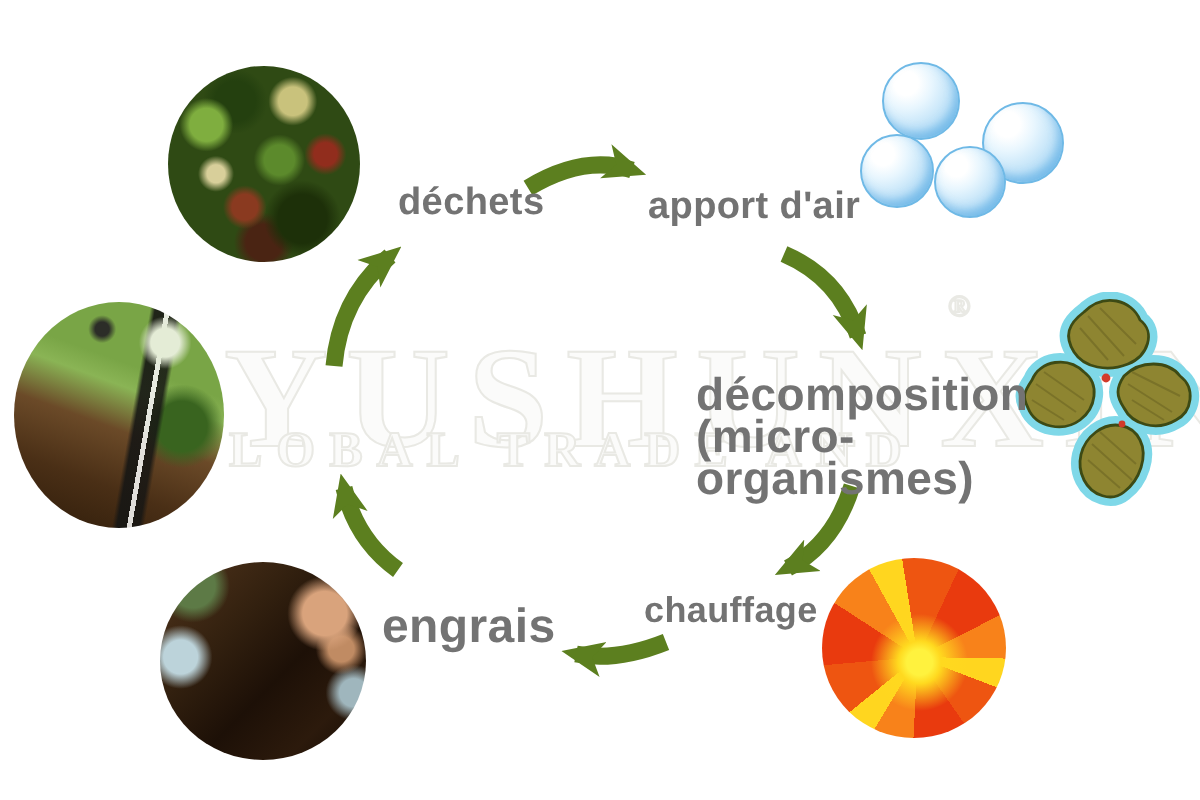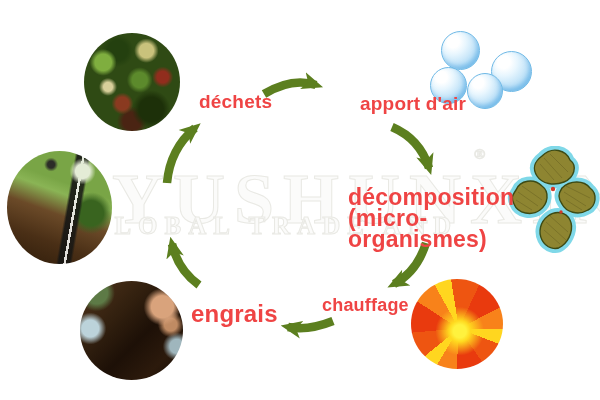--- a/index.html
+++ b/index.html
@@ -12,25 +12,25 @@
     position:absolute;color:#fbfbfa;
     -webkit-text-stroke:1px #e9e9e4;
     font-family:"Liberation Serif",serif;font-weight:bold;
     white-space:nowrap;user-select:none;
   }
   .wm-brand{left:112px;top:138px;font-size:72px;letter-spacing:9px;margin-top:20px;}
   .wm-reg{left:474px;top:146px;font-size:15px;letter-spacing:0;}
   .wm-tagline{left:88px;top:212px;font-size:25px;letter-spacing:7px;}
   
   .lbl{
-    position:absolute;font-weight:bold;font-size:19px;color:#ef4444;
+    position:absolute;font-weight:bold;font-size:19px;color:#737373;
     white-space:nowrap;letter-spacing:0.2px;
   }
   .lbl-dechets{left:199px;top:91px;}
-  .lbl-apport{left:324px;top:93px;margin-left:36px;}
+  .lbl-apport{left:324px;top:93px;}
   .lbl-decomp{left:348px;top:187px;width:178px;text-align:left;font-size:23px;line-height:21px;white-space:normal;}
   .lbl-chauffage{left:322px;top:295px;font-size:18px;}
   .lbl-engrais{left:191px;top:300px;font-size:24px;}
   .lbl-plantation{left:137px;top:196px;font-size:20px;}
   
   .arrows{position:absolute;left:0;top:0;}
   .arrows path.shaft{fill:none;stroke:#5c7f1f;stroke-width:8.5;stroke-linecap:butt;}
   
   .photo{position:absolute;border-radius:50%;}
   .photo-waste{

